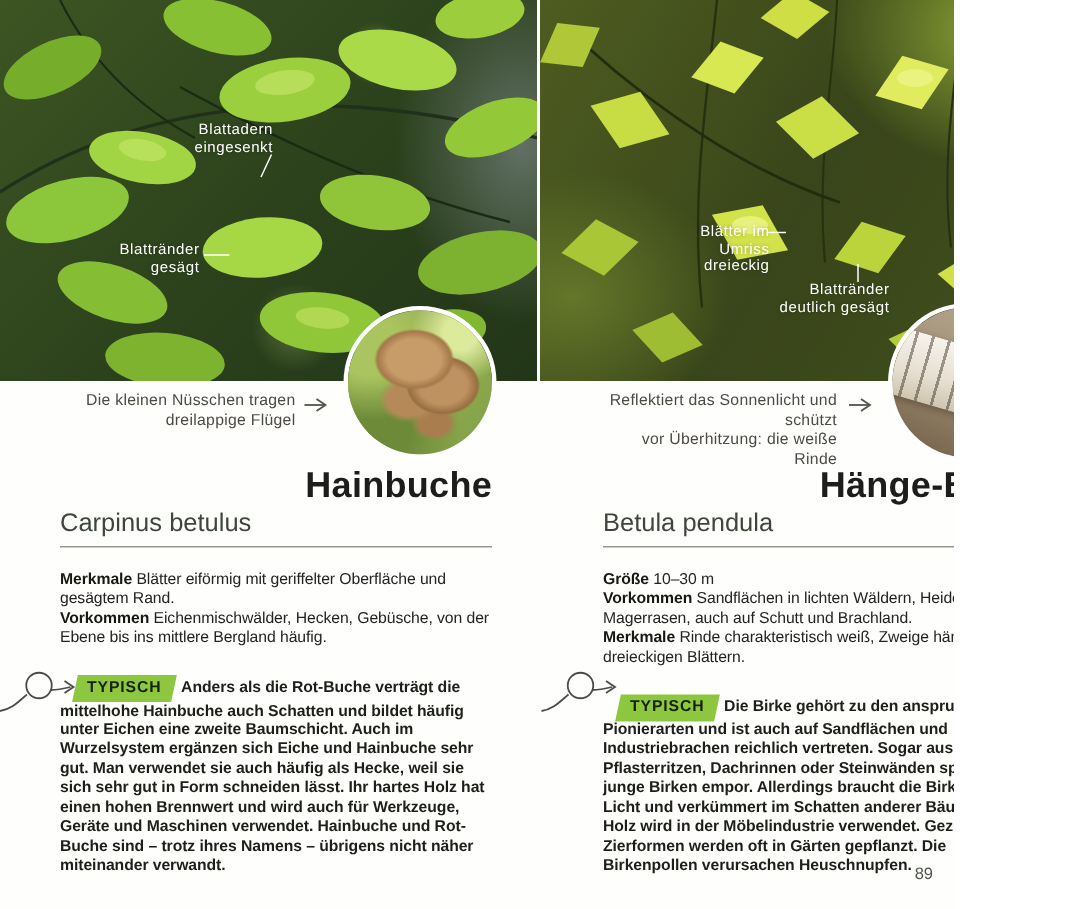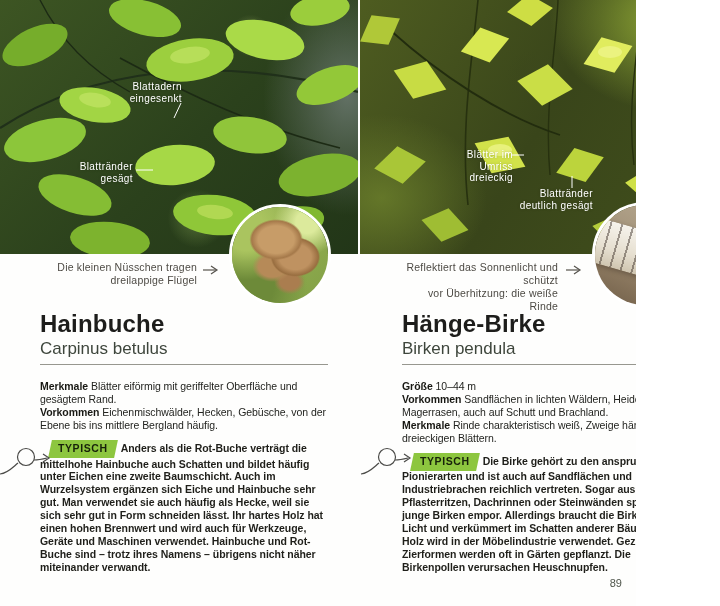--- a/index.html
+++ b/index.html
@@ -56,26 +56,26 @@
   
   #tab{position:absolute;left:694px;top:0;width:26px;height:154px;background:#a9c26a;
        clip-path:polygon(0 0,100% 0,100% 100%,0 90%);z-index:7;
        display:flex;align-items:flex-start;justify-content:center;}
   #tab span{writing-mode:vertical-rl;transform:rotate(180deg);margin-top:14px;
        font-size:10px;font-weight:700;letter-spacing:1.3px;color:#31491c;white-space:nowrap;}
 
   
   .col{position:absolute;top:310px;width:288px;z-index:3;color:#232420;}
   #colL{left:40px;} #colR{left:402px;}
-  .col h1{margin:0;font-size:24px;line-height:28px;font-weight:700;color:#1d1d1b;letter-spacing:.2px;}
+  .col h1{margin:0;font-size:24px;line-height:28px;font-weight:700;color:#1d1d1b;letter-spacing:.2px;text-align:right;}
   .latin{margin:4px 0 0;font-size:17px;line-height:13px;color:#3e463c;}
   .rule{border:0;border-top:1px solid #97978f;margin:9px 0 15px;}
   .details p{margin:0;font-size:10.5px;line-height:12.9px;letter-spacing:-.05px;}
   .details b{font-weight:700;color:#181813;}
-  .typisch{margin-top:8px;font-size:10.5px;line-height:12.9px;font-weight:700;
+  .typisch{margin-top:18px;font-size:10.5px;line-height:12.9px;font-weight:700;
            color:#1f1f1a;letter-spacing:-.05px;}
   .badge{position:relative;display:inline-block;margin:0 5px 0 10px;padding:2px 8px 3px;
          font-size:10.5px;font-weight:700;letter-spacing:.6px;color:#17210a;}
   .badge i{content:"";position:absolute;inset:0;background:#8dc63f;transform:skewX(-12deg);}
   .badge span{position:relative;font-style:normal;}
 
   .pagenum{position:absolute;top:577px;font-size:11px;color:#4f554b;z-index:3;}
   #pnL{left:12px;margin-top:36px;} #pnR{right:14px;}
 
   #overlay{position:absolute;left:0;top:0;z-index:6;pointer-events:none;}
@@ -186,24 +186,24 @@
     <hr class="rule">
     <div class="details">
       <p><b>Merkmale</b> <span>Blätter eiförmig mit geriffelter Oberfläche und gesägtem Rand.</span></p>
       <p><b>Vorkommen</b> <span>Eichenmischwälder, Hecken, Gebüsche, von der Ebene bis ins mittlere Bergland häufig.</span></p>
     </div>
     <p class="typisch"><span class="badge"><i></i><span>TYPISCH</span></span><span>Anders als die Rot-Buche verträgt die mittelhohe Hainbuche auch Schatten und bildet häufig unter Eichen eine zweite Baumschicht. Auch im Wurzelsystem ergänzen sich Eiche und Hainbuche sehr gut. Man verwendet sie auch häufig als Hecke, weil sie sich sehr gut in Form schneiden lässt. Ihr hartes Holz hat einen hohen Brennwert und wird auch für Werkzeuge, Geräte und Maschinen verwendet. Hainbuche und Rot-Buche sind – trotz ihres Namens – übrigens nicht näher miteinander verwandt.</span></p>
   </div>
 
   <div class="col" id="colR">
     <h1>Hänge-Birke</h1>
-    <p class="latin">Birken pendula</p>
+    <p class="latin">Betula pendula</p>
     <hr class="rule">
     <div class="details">
-      <p><b>Größe</b> <span>10–44 m</span></p>
+      <p><b>Größe</b> <span>10–30 m</span></p>
       <p><b>Vorkommen</b> <span>Sandflächen in lichten Wäldern, Heiden, Magerrasen, auch auf Schutt und Brachland.</span></p>
       <p><b>Merkmale</b> <span>Rinde charakteristisch weiß, Zweige hängend mit dreieckigen Blättern.</span></p>
     </div>
     <p class="typisch"><span class="badge"><i></i><span>TYPISCH</span></span><span>Die Birke gehört zu den anspruchslosen Pionierarten und ist auch auf Sandflächen und Industriebrachen reichlich vertreten. Sogar aus Pflasterritzen, Dachrinnen oder Steinwänden sprießen junge Birken empor. Allerdings braucht die Birke viel Licht und verkümmert im Schatten anderer Bäume. Ihr Holz wird in der Möbelindustrie verwendet. Gezüchtete Zierformen werden oft in Gärten gepflanzt. Die Birkenpollen verursachen Heuschnupfen.</span></p>
   </div>
 
   <div class="pagenum" id="pnL">88</div>
   <div class="pagenum" id="pnR">89</div>
 
   <svg id="overlay" width="720" height="606" viewBox="0 0 720 606">

